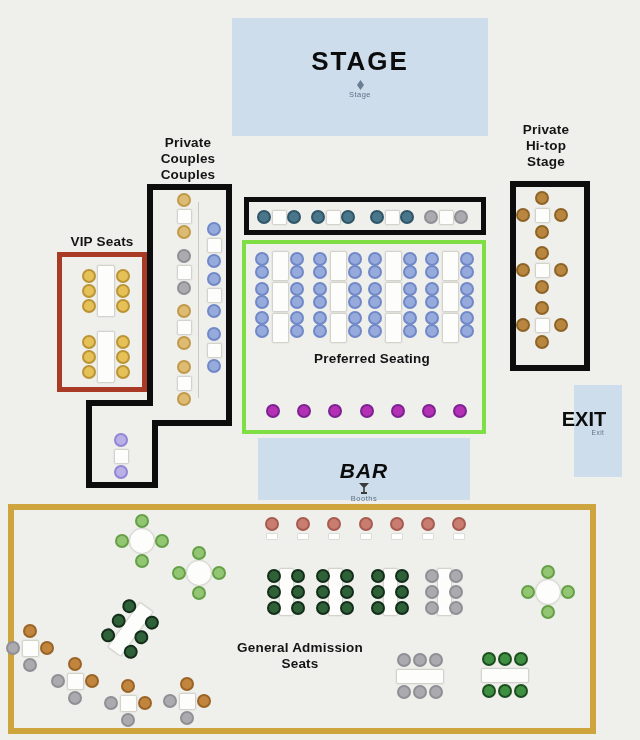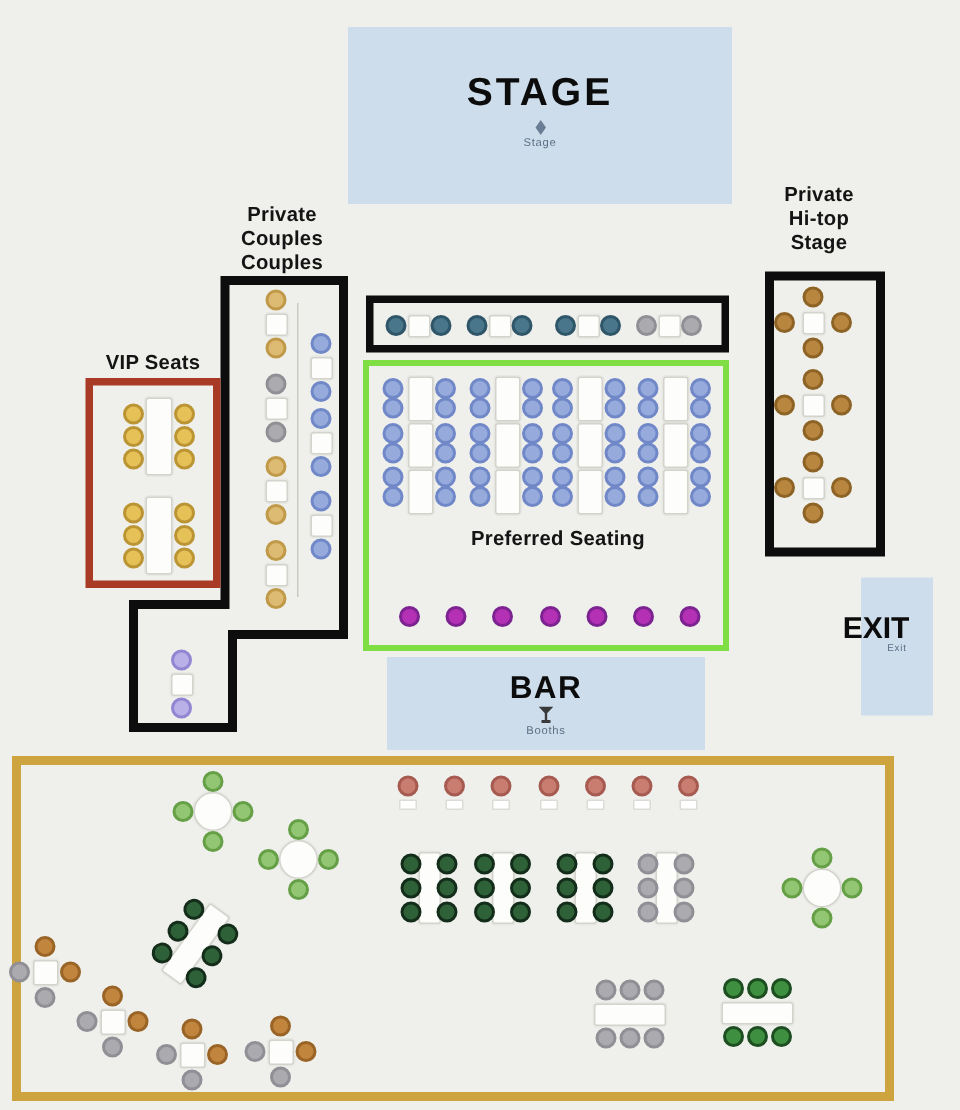--- a/index.html
+++ b/index.html
@@ -60,30 +60,34 @@
   <div class="zone" style="left:510px;top:181px;width:80px;height:190px;border:6px solid #0d0d0d;"></div>
 
   <div class="zone area-fill" style="left:574px;top:385px;width:48px;height:92px;text-align:center;">
     <div class="sub" style="font-size:6.5px;margin-top:44px;">Exit</div>
   </div>
   <div class="biglbl" style="left:536px;top:407px;width:96px;font-size:20px;line-height:24px;">
     <div>EXIT</div>
   </div>
 
   <div class="zone area-fill" style="left:258px;top:438px;width:212px;height:62px;text-align:center;">
-    <div class="biglbl" style="position:static;margin-top:9px;font-size:21px;letter-spacing:1px;">BAR</div>
+    <div class="biglbl" style="position:static;margin-top:21px;font-size:21px;letter-spacing:1px;font-style:italic;">BAR</div>
     <div style="line-height:8px;">
       <svg width="10" height="11" viewBox="0 0 10 11">
           <path d="M0 0 H10 L5.8 4.5 V9 H8 V11 H2 V9 H4.2 V4.5 Z" fill="#3a3a3a"></path>
         </svg>
     </div>
     <div class="sub">Booths</div>
   </div>
 
   <div class="zone" style="left:8px;top:504px;width:588px;height:230px;border:6px solid #cda43e;"></div>
+  <div class="lbl" style="left:200px;top:640px;width:200px;">
+    <div>General Admission</div>
+    <div>Seats</div>
+  </div>
 
   <div id="seat-layer">
       <div class="seat" style="left: 177px; top: 193px; width: 14px; height: 14px; background: rgb(222, 187, 114); border-color: rgb(192, 154, 72);"></div>
       <div class="tbl" style="left: 176.5px; top: 208.5px; width: 15px; height: 15px;"></div>
       <div class="seat" style="left: 177px; top: 225px; width: 14px; height: 14px; background: rgb(222, 187, 114); border-color: rgb(192, 154, 72);"></div>
       <div class="seat" style="left: 177px; top: 249px; width: 14px; height: 14px; background: rgb(171, 171, 175); border-color: rgb(143, 143, 149);"></div>
       <div class="tbl" style="left: 176.5px; top: 264.5px; width: 15px; height: 15px;"></div>
       <div class="seat" style="left: 177px; top: 281px; width: 14px; height: 14px; background: rgb(171, 171, 175); border-color: rgb(143, 143, 149);"></div>
       <div class="seat" style="left: 177px; top: 304px; width: 14px; height: 14px; background: rgb(222, 187, 114); border-color: rgb(192, 154, 72);"></div>
       <div class="tbl" style="left: 176.5px; top: 319.5px; width: 15px; height: 15px;"></div>

